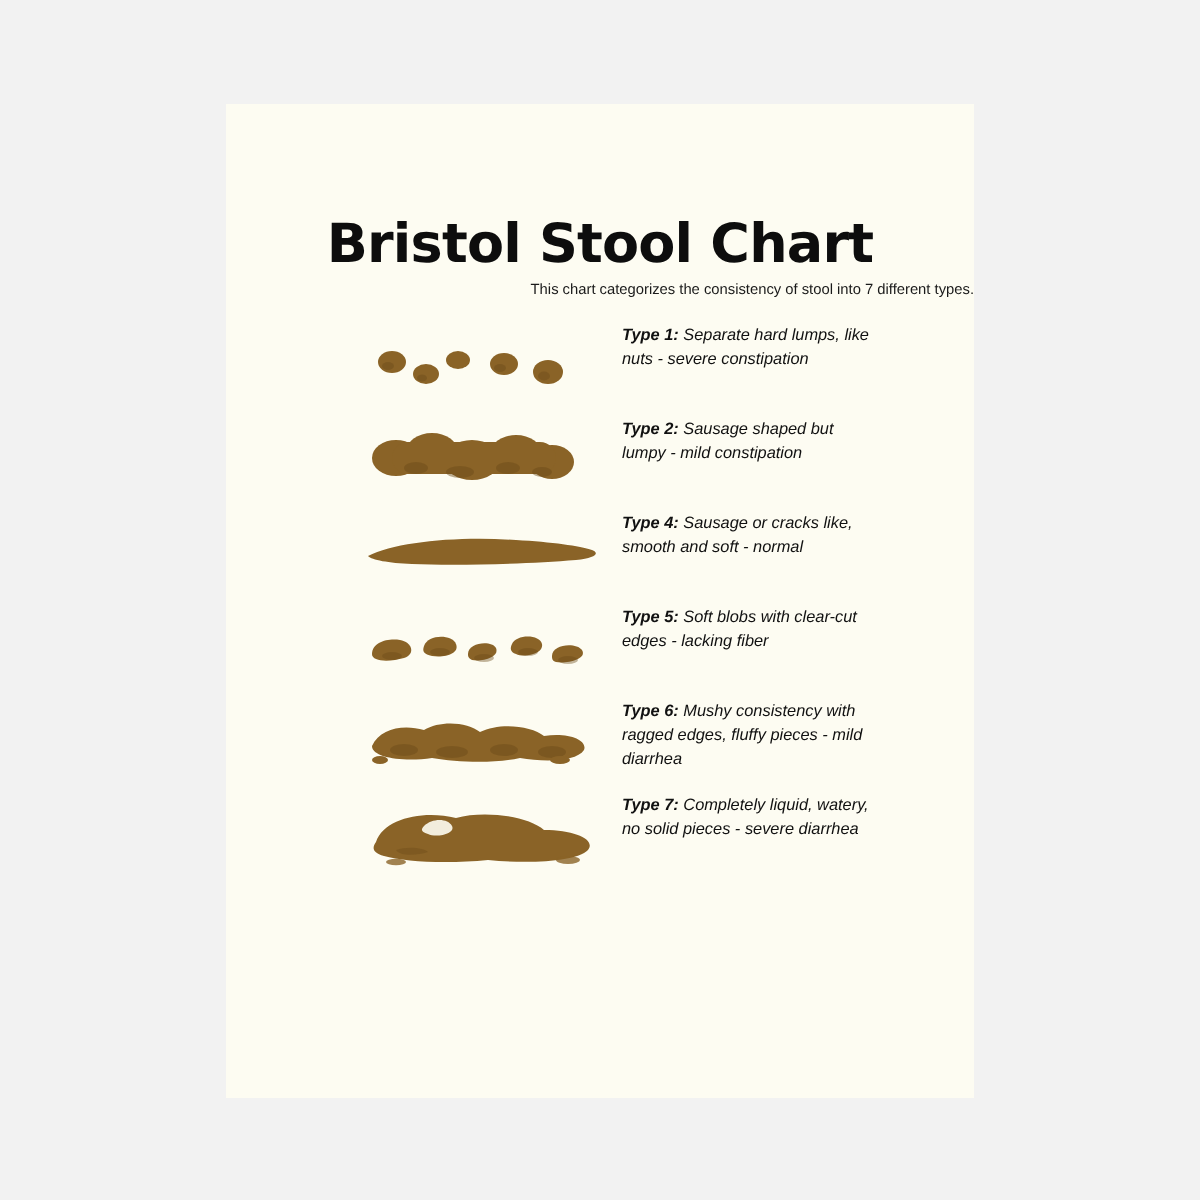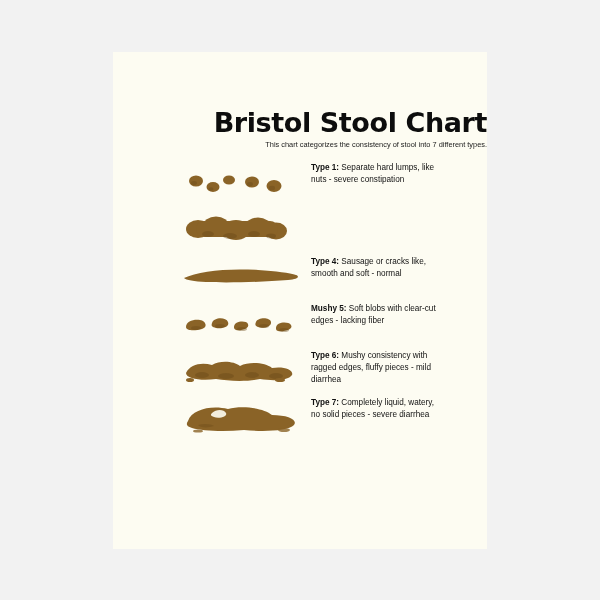--- a/index.html
+++ b/index.html
@@ -19,21 +19,21 @@
     top: 52px;
     width: 374px;
     height: 497px;
     background: #fdfcf2;
   }
   .title {
     position: absolute;
     left: 0;
     top: 55px;
     width: 374px;
-    text-align: right;
+    text-align: center;
     font-size: 27px;
     font-weight: bold;
     letter-spacing: -0.4px;
     color: #0d0d0d;
     font-family: "DejaVu Sans", sans-serif;
   }
   .subtitle {
     position: absolute;
     left: 0;
     top: 88px;
@@ -44,20 +44,21 @@
   }
   .rows {
     position: absolute;
     left: 0;
     top: 108px;
     width: 374px;
   }
   .row {
     position: relative;
     height: 47px;
+    font-style: italic;
   }
   .art {
     position: absolute;
     left: 55px;
     top: 0;
     width: 148px;
     height: 47px;
   }
   .art svg {
     display: block;
@@ -120,20 +121,23 @@
             <rect x="28" y="14" width="82" height="16" rx="8"></rect>
           </g>
           <g fill="#6b4a18" opacity="0.45">
             <ellipse cx="40" cy="27" rx="6" ry="3"></ellipse>
             <ellipse cx="62" cy="29" rx="7" ry="3"></ellipse>
             <ellipse cx="86" cy="27" rx="6" ry="3"></ellipse>
             <ellipse cx="103" cy="29" rx="5" ry="2.5"></ellipse>
           </g>
         </svg>
       </div>
+      <div class="desc">
+        <b>Type 2:</b><span> Sausage shaped but lumpy - mild constipation</span>
+      </div>
     </div>
 
 
     <div class="row">
       <div class="art">
         <svg width="148" height="47" viewBox="0 0 148 47">
           <path d="M16 24 C30 17, 60 14, 90 16 C108 17, 122 19, 128 21 C132 22.5, 130 25, 120 26 C96 28, 60 29, 38 28 C26 27.5, 18 26, 16 24 Z" fill="#8a6327"></path>
         </svg>
       </div>
       <div class="desc">
@@ -154,21 +158,21 @@
           <g fill="#6b4a18" opacity="0.4">
             <ellipse cx="28" cy="27" rx="5" ry="2"></ellipse>
             <ellipse cx="52" cy="25" rx="5" ry="2"></ellipse>
             <ellipse cx="74" cy="28" rx="5" ry="2"></ellipse>
             <ellipse cx="96" cy="25" rx="5" ry="2"></ellipse>
             <ellipse cx="116" cy="29" rx="5" ry="2"></ellipse>
           </g>
         </svg>
       </div>
       <div class="desc">
-        <b>Mushy 5:</b><span> Soft blobs with clear-cut edges - lacking fiber</span>
+        <b>Type 5:</b><span> Soft blobs with clear-cut edges - lacking fiber</span>
       </div>
     </div>
 
     <div class="row">
       <div class="art">
         <svg width="148" height="47" viewBox="0 0 148 47">
           <path d="M18 25 C22 16, 34 14, 44 17 C52 12, 66 13, 72 18 C82 13, 98 15, 104 20 C116 18, 126 22, 124 27 C120 33, 104 33, 92 31 C78 34, 60 33, 48 31 C34 33, 18 31, 18 25 Z" fill="#8a6327"></path>
           <g fill="#6b4a18" opacity="0.45">
             <ellipse cx="34" cy="27" rx="7" ry="3"></ellipse>
             <ellipse cx="58" cy="28" rx="8" ry="3"></ellipse>

